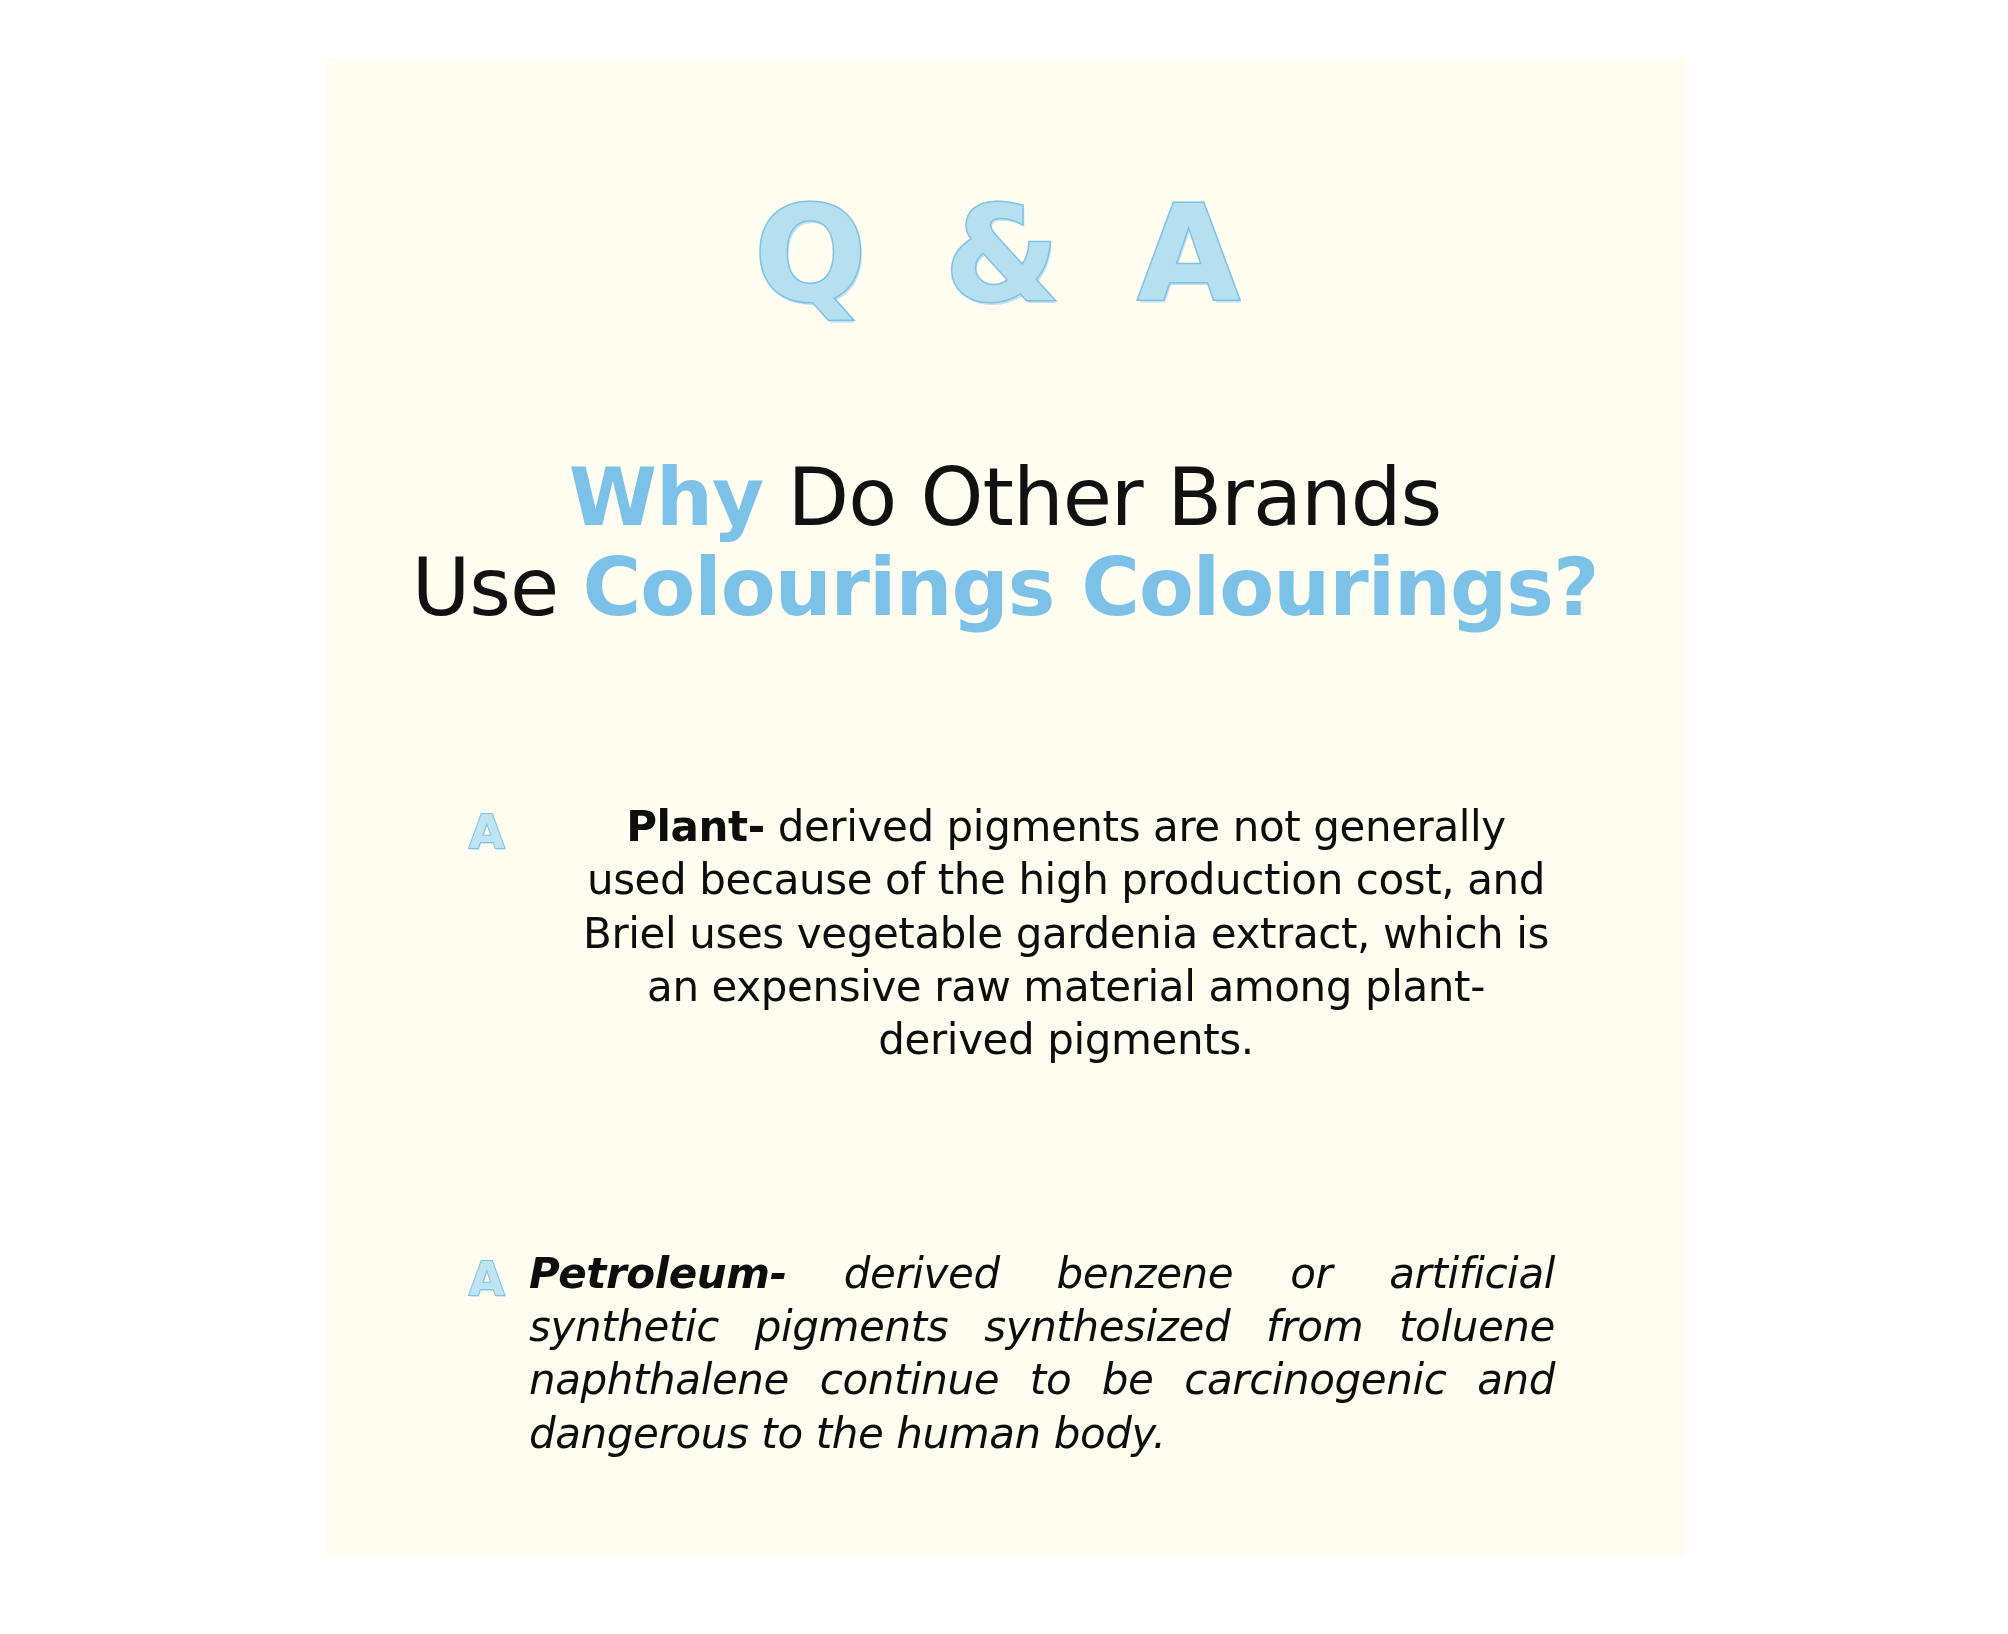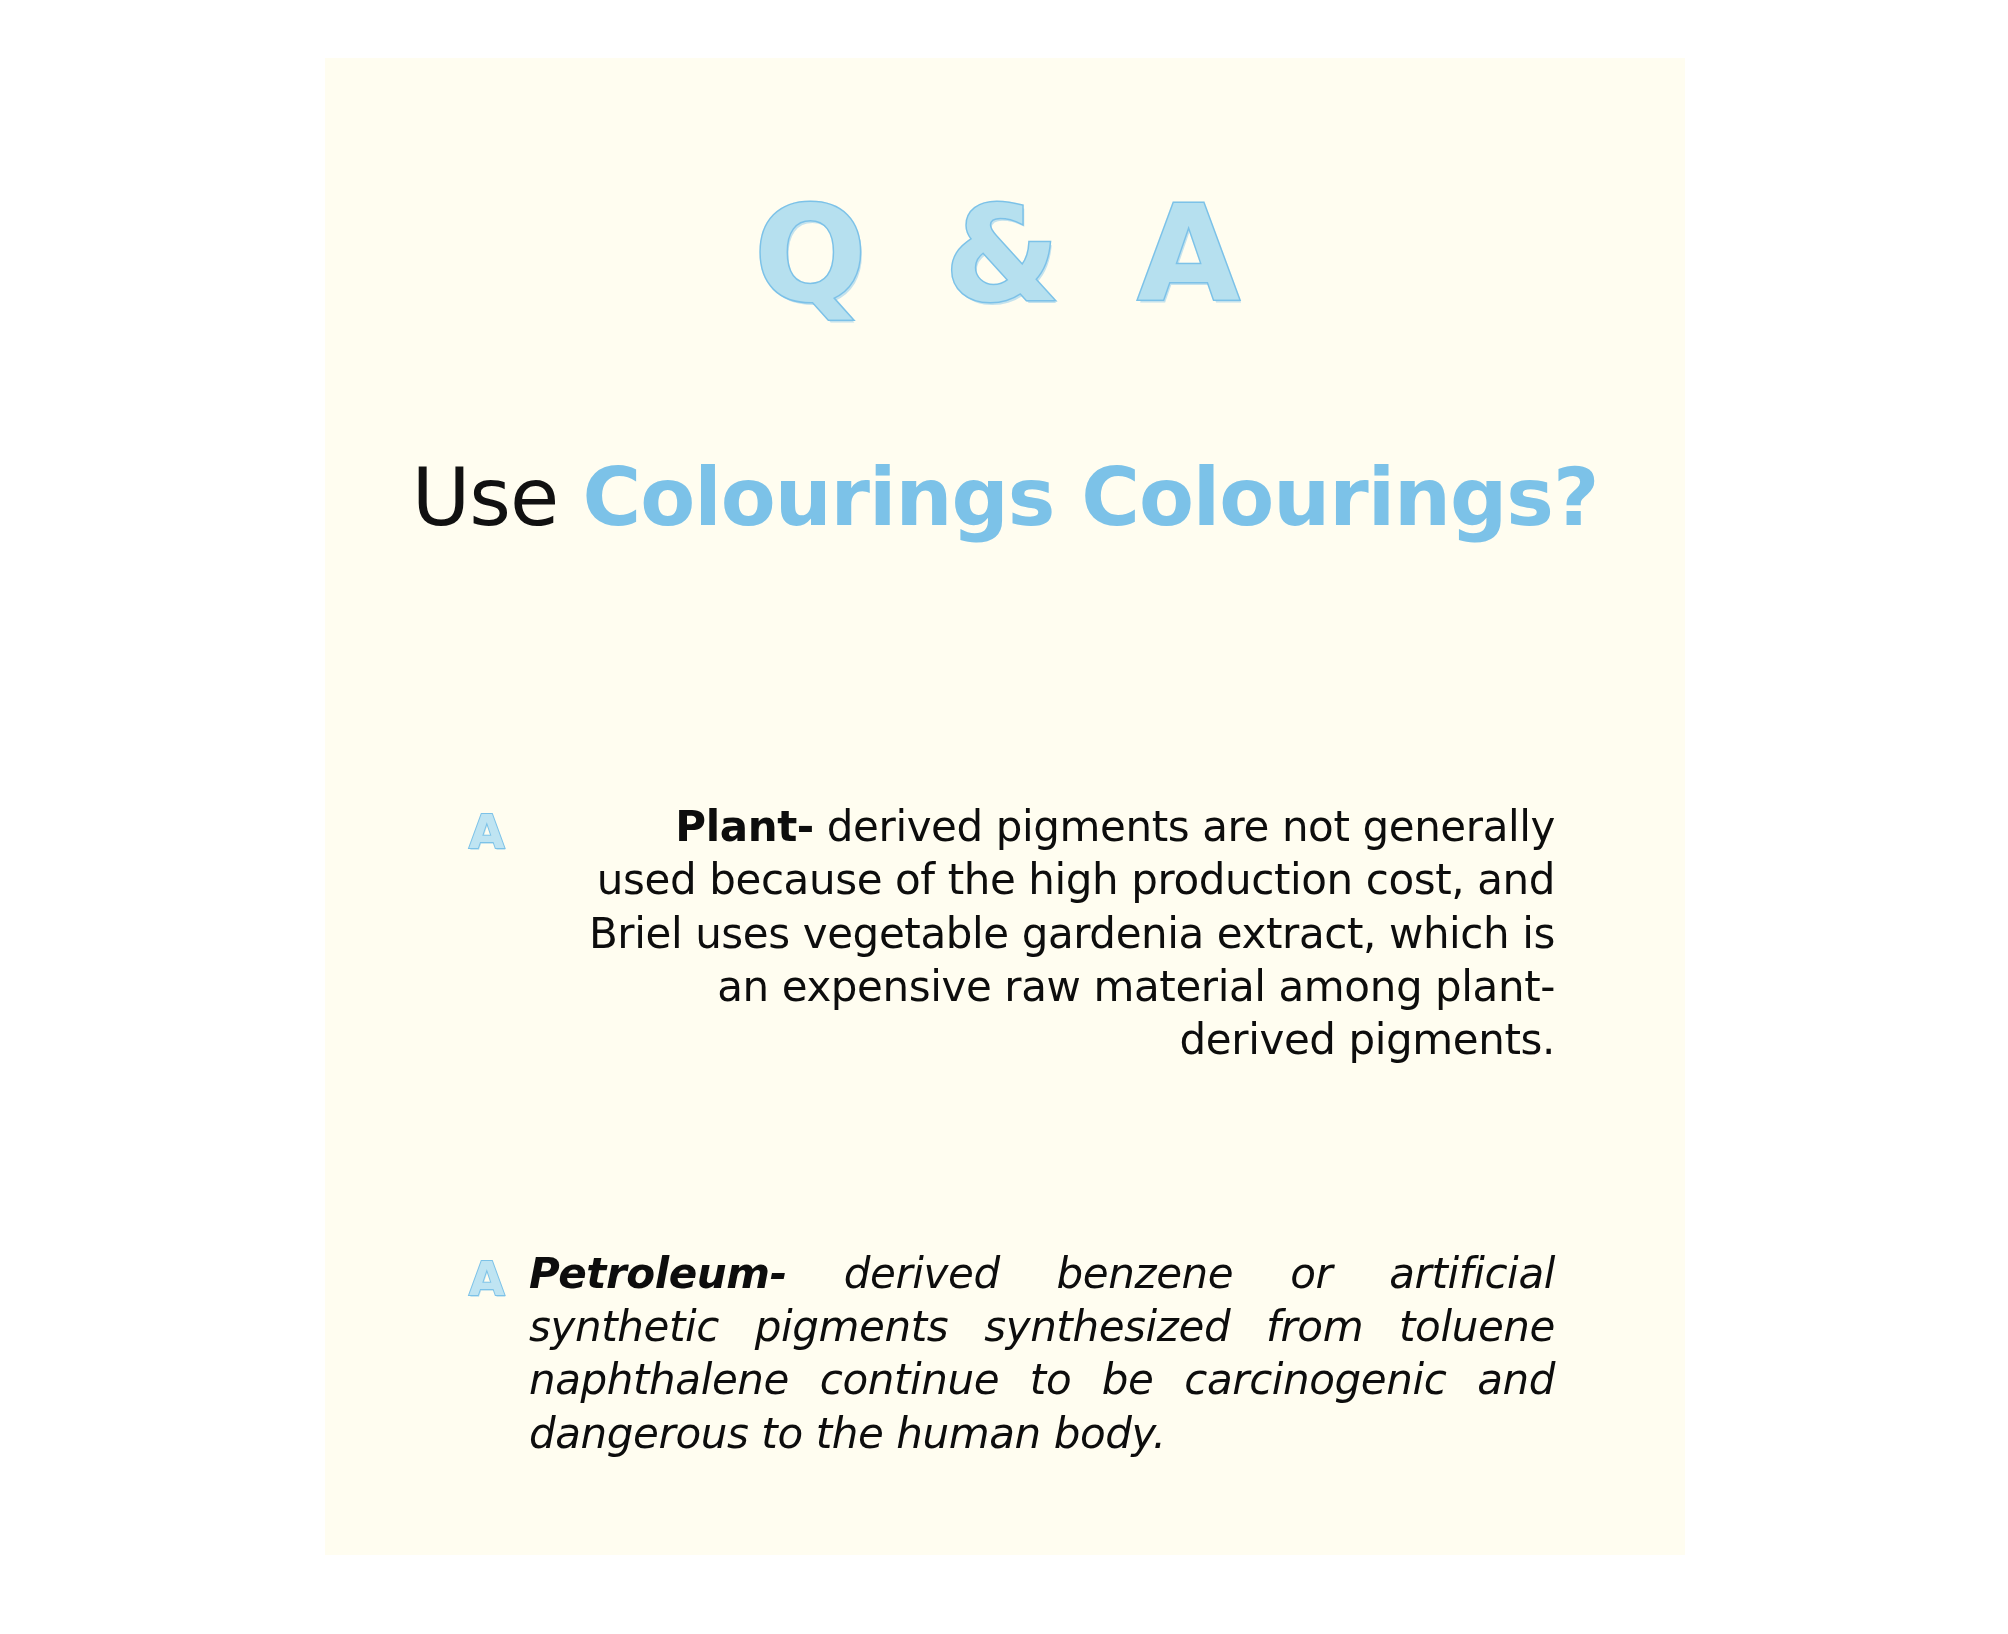--- a/index.html
+++ b/index.html
@@ -104,31 +104,32 @@
 
   .answer-text {
     font-family: "DejaVu Sans", sans-serif;
     font-size: 42px;
     line-height: 1.27;
     color: #0d0d0d;
     letter-spacing: -0.4px;
   }
   .answer-text .lead { font-weight: 700; }
   .answer-text.justified { text-align: justify; text-align-last: left; font-style: italic; }
-  .answer-text.ragged { text-align: right; margin-left: 48px; }
+  .answer-text.ragged { text-align: center; margin-left: 48px; }
 </style>
 </head>
 <body>
 
 <div class="page">
   <div class="canvas">
 
     <div class="qa-mark">Q &amp; A</div>
 
     <div class="headline">
+      <span class="hl-line"><span class="hl-accent">Why</span><span class="hl-plain"> Do Other Brands</span></span>
       <span class="hl-line"><span class="hl-plain">Use </span><span class="hl-accent">Colourings Colourings?</span></span>
     </div>
 
     <div class="answers">
 
       <div class="answer-block">
         <span class="a-marker">A</span>
         <p class="answer-text ragged"><span class="lead">Plant-</span><span> derived pigments are not generally used because of the high production cost, and Briel uses vegetable gardenia extract, which is an expensive raw material among plant- derived pigments.</span></p>
       </div>
 

